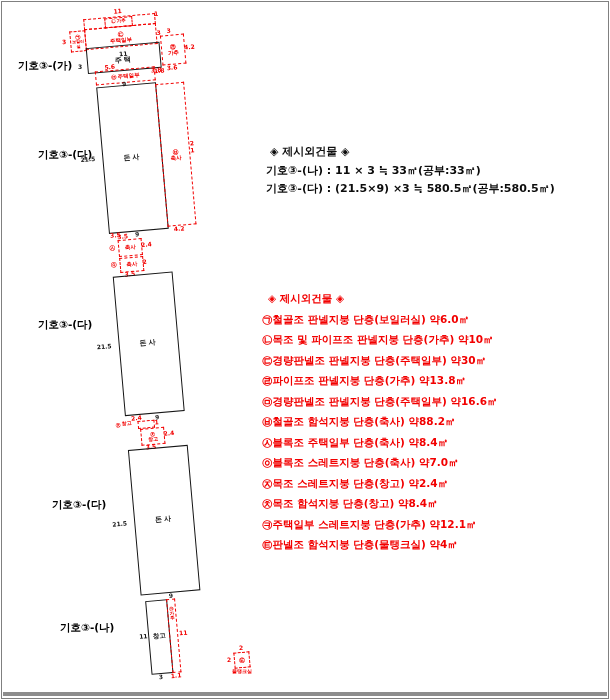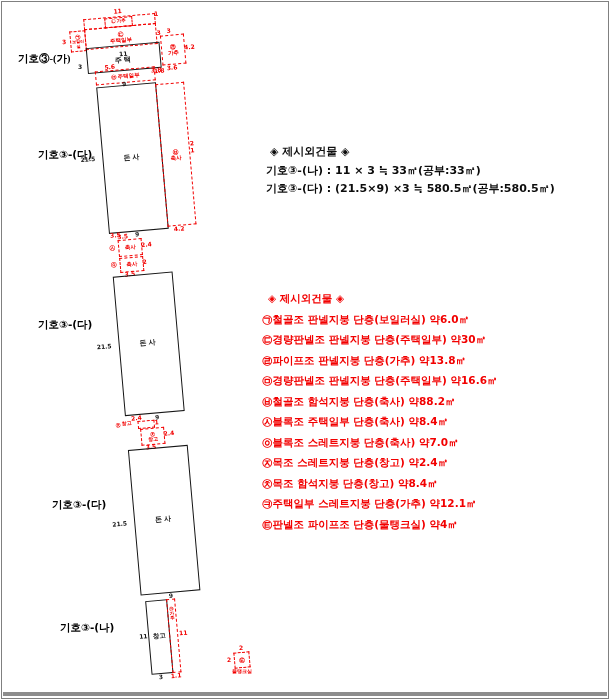--- a/index.html
+++ b/index.html
@@ -142,21 +142,21 @@
 
   <div class="rbox" style="left:57px;top:588px;width:7px;height:72px;">
     <span class="rsm vtext" style="font-size:4.5px;display:block;margin:3px auto 0;">
       <span>㉪</span><span>가추</span>
     </span>
   </div>
   <div class="dim" style="left:67px;top:620px;">11</div>
   <div class="dim" style="left:55px;top:662px;">1.1</div>
 </div>
 
-<div class="plabel" style="left:18px;top:52px;font-family:Liberation Serif, serif;">기호③-(가)</div>
+<div class="plabel" style="left:18px;top:59px;">기호③-(가)</div>
 <div class="bdim" style="left:78px;top:64px;">3</div>
 <div class="plabel" style="left:38px;top:148px;">기호③-(다)</div>
 <div class="plabel" style="left:38px;top:318px;">기호③-(다)</div>
 <div class="plabel" style="left:52px;top:498px;">기호③-(다)</div>
 <div class="plabel" style="left:60px;top:621px;">기호③-(나)</div>
 
 <div class="rbox cc" style="left:234px;top:652px;width:14px;height:14px;transform:rotate(-5deg);">
   <span class="mk">㉫</span>
 </div>
 <div class="dim" style="left:239px;top:645px;">2</div>
@@ -165,23 +165,24 @@
 
 <div class="calc">
   <div style="margin-left:4px;">◈ 제시외건물 ◈</div>
   <div>기호③-(나) : 11 × 3 ≒ 33㎡(공부:33㎡)</div>
   <div>기호③-(다) : (21.5×9) ×3 ≒ 580.5㎡(공부:580.5㎡)</div>
 </div>
 
 <div class="extra">
   <div style="margin-left:6px;">◈ 제시외건물 ◈</div>
   <div>㉠철골조 판넬지붕 단층(보일러실) 약6.0㎡</div>
+  <div>㉡목조 및 파이프조 판넬지붕 단층(가추) 약10㎡</div>
   <div>㉢경량판넬조 판넬지붕 단층(주택일부) 약30㎡</div>
   <div>㉣파이프조 판넬지붕 단층(가추) 약13.8㎡</div>
   <div>㉤경량판넬조 판넬지붕 단층(주택일부) 약16.6㎡</div>
   <div>㉥철골조 함석지붕 단층(축사) 약88.2㎡</div>
   <div>㉦블록조 주택일부 단층(축사) 약8.4㎡</div>
   <div>㉧블록조 스레트지붕 단층(축사) 약7.0㎡</div>
   <div>㉨목조 스레트지붕 단층(창고) 약2.4㎡</div>
   <div>㉩목조 함석지붕 단층(창고) 약8.4㎡</div>
   <div>㉪주택일부 스레트지붕 단층(가추) 약12.1㎡</div>
-  <div>㉫판넬조 파이프조 단층(물탱크실) 약4㎡</div>
+  <div>㉫판넬조 함석지붕 단층(물탱크실) 약4㎡</div>
 </div>
 
 </body></html>

